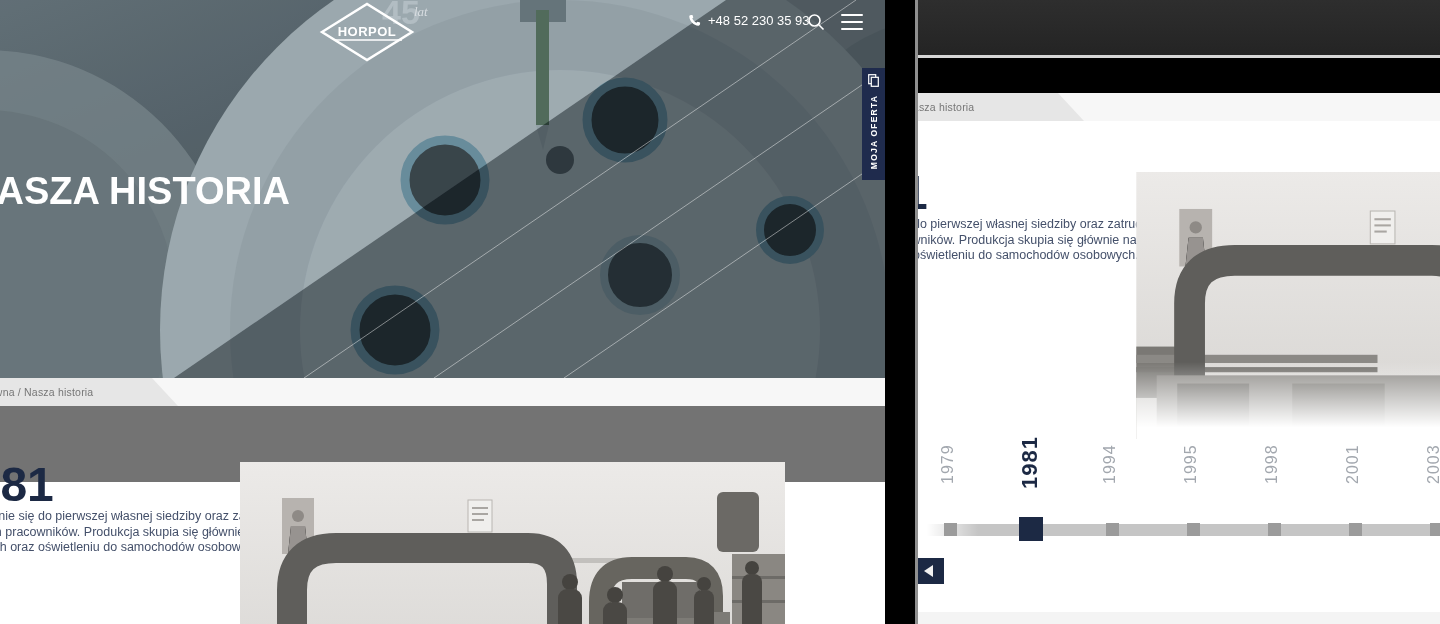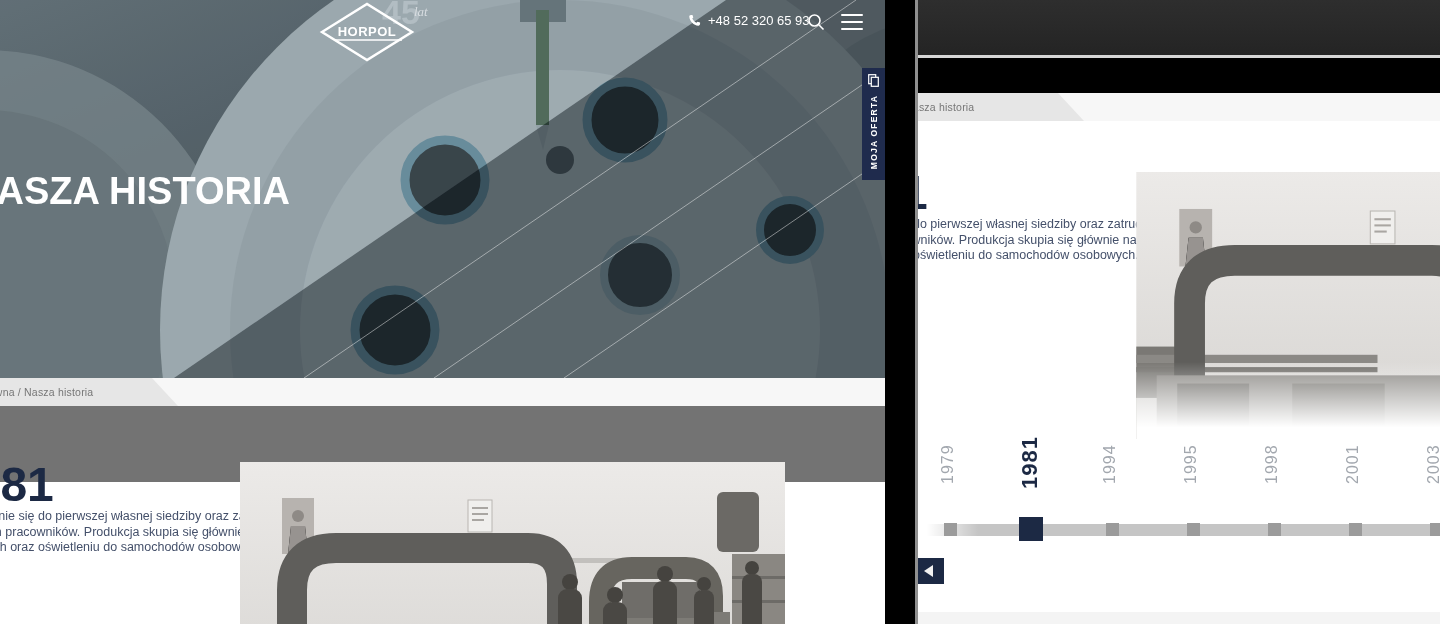--- a/index.html
+++ b/index.html
@@ -166,21 +166,21 @@
       <text x="96" y="24" font-size="13" font-style="italic" font-family="Liberation Serif, serif" fill="#d8dde1">lat</text>
       <polygon points="4,40 49,12 94,40 49,68" fill="none" stroke="#ffffff" stroke-width="2.5"></polygon>
       <line x1="16" y1="48" x2="84" y2="48" stroke="#fff" stroke-width="1.5"></line>
       <text x="49" y="44" font-size="13" font-weight="bold" letter-spacing="0.5" fill="#ffffff" text-anchor="middle">HORPOL</text>
     </svg>
 
     <div class="hdr-phone">
       <svg width="13" height="13" viewBox="0 0 14 14">
         <path d="M3.2 1C2.1 1 1.3 1.9 1.4 2.9c.5 5.1 4.6 9.2 9.7 9.7 1 .1 1.9-.7 1.9-1.7V9.2l-2.8-.9-1.1 1.1C7.2 8.5 5.5 6.8 4.6 4.9L5.7 3.8 4.8 1H3.2z" fill="#fff"></path>
       </svg>
-      <span>+48 52 320 65 93</span>
+      <span>+48 52 230 35 93</span>
     </div>
 
     <svg class="hdr-search" viewBox="0 0 20 20">
       <circle cx="8.5" cy="8.5" r="5.5" fill="none" stroke="#fff" stroke-width="1.6"></circle>
       <line x1="12.8" y1="12.8" x2="17.5" y2="17.5" stroke="#fff" stroke-width="1.6"></line>
     </svg>
 
     <div class="hdr-burger">
       <span></span>
         <span></span>

